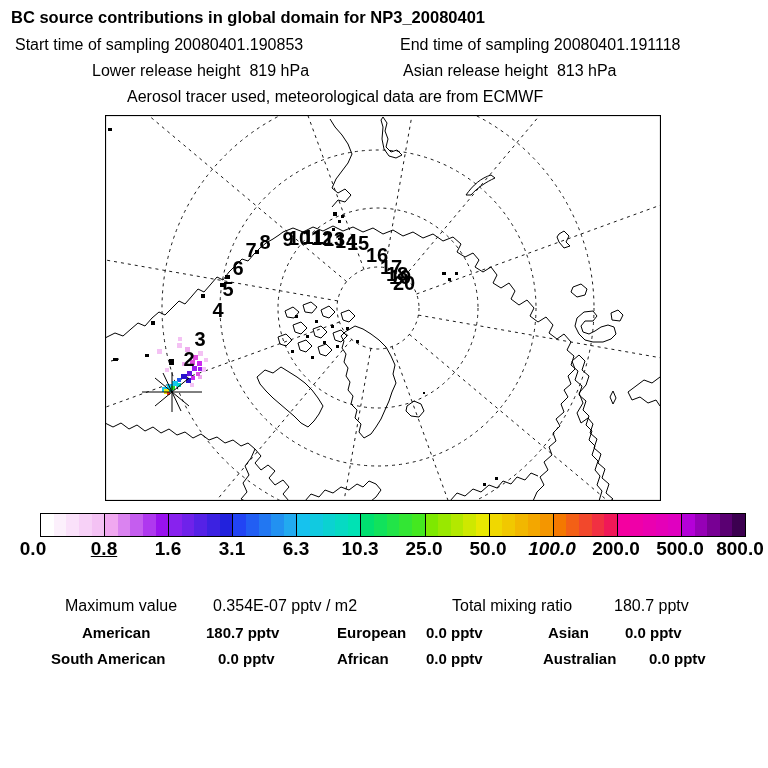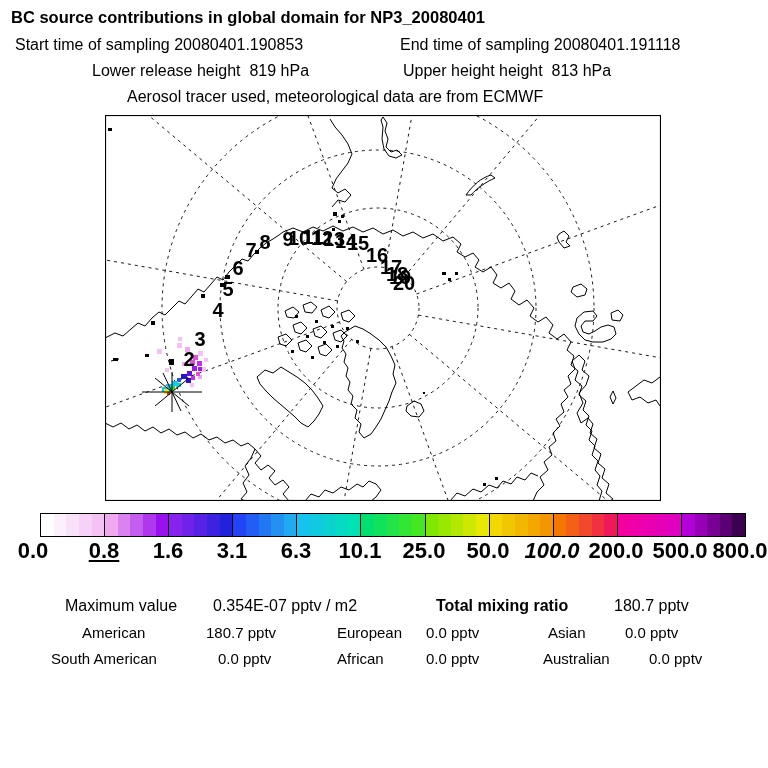--- a/index.html
+++ b/index.html
@@ -8,24 +8,24 @@
   .abs{position:absolute;white-space:nowrap;}
   .title{font-weight:bold;font-size:16.5px;}
   .hline{font-size:16px;}
   .map-wrap{position:absolute;left:105px;top:115px;width:556px;height:386px;}
   .cbar{position:absolute;left:40px;top:513px;width:704px;height:22px;border:1px solid #000;
         display:flex;box-sizing:content-box;}
   .cb-seg{display:flex;height:100%;}
   .cb-seg + .cb-seg{border-left:1px solid #000;}
   .cb-seg div{height:100%;}
   .cb-ticks{position:absolute;left:40px;top:538px;width:704px;height:20px;}
-  .cb-ticks span{position:absolute;transform:translateX(-50%);font-weight:bold;font-size:22px;}
+  .cb-ticks span{position:absolute;transform:translateX(-50%);font-weight:bold;font-size:19px;}
   .cb-units{position:absolute;left:40px;top:566px;width:704px;text-align:center;font-size:16px;}
   .stats span{position:absolute;font-size:16px;white-space:nowrap;}
-  .stats .r23{font-size:15px;}
+  .stats .r23{font-size:15px;font-weight:bold;}
   svg text.traj{font-family:"Liberation Sans","DejaVu Sans",sans-serif;font-weight:bold;
                 font-size:20px;fill:#000;text-anchor:middle;}
 </style>
 </head>
 <body>
 
 <div class="screen">
 
   <div class="abs title" style="left:11px;top:8px;">BC  source contributions in global domain for NP3_20080401</div>
   <div class="abs hline" style="left:15px;top:36px;">
@@ -34,21 +34,21 @@
   </div>
   <div class="abs hline" style="left:400px;top:36px;">
     <span>End time of sampling</span>
     <span>20080401.191118</span>
   </div>
   <div class="abs hline" style="left:92px;top:62px;">
     <span>Lower release height</span>&nbsp;
     <span>819 hPa</span>
   </div>
   <div class="abs hline" style="left:403px;top:62px;">
-    <span>Upper height height</span>&nbsp;
+    <span>Asian release height</span>&nbsp;
     <span>813 hPa</span>
   </div>
   <div class="abs hline" style="left:127px;top:88px;">Aerosol tracer used, meteorological data are from ECMWF</div>
 
   <div class="map-wrap">
     <svg id="mapsvg" width="556" height="386" viewBox="0 0 556 386">
       <defs>
           <clipPath id="mapclip">
             <rect x="1" y="1" width="554" height="384"></rect>
           </clipPath>
@@ -284,33 +284,33 @@
         <div style="flex: 1 1 0%; background: rgb(90, 0, 114);"></div>
         <div style="flex: 1 1 0%; background: rgb(60, 0, 80);"></div>
       </div>
     </div>
   <div class="cb-ticks" id="cbticks">
       <span style="left: -7px;">0.0</span>
       <span style="left: 64px; text-decoration: underline;">0.8</span>
       <span style="left: 128px;">1.6</span>
       <span style="left: 192px;">3.1</span>
       <span style="left: 256px;">6.3</span>
-      <span style="left: 320px;">10.1</span>
+      <span style="left: 320px;">10.3</span>
       <span style="left: 384px;">25.0</span>
       <span style="left: 448px;">50.0</span>
       <span style="left: 512px; font-style: italic;">100.0</span>
       <span style="left: 576px;">200.0</span>
       <span style="left: 640px;">500.0</span>
       <span style="left: 700px;">800.0</span>
     </div>
 
   <div class="stats">
     <span style="left:65px;top:597px;">Maximum value</span>
     <span style="left:213px;top:597px;">0.354E-07 pptv / m2</span>
-    <span style="left:436px;top:597px;font-weight:bold;">Total mixing ratio</span>
+    <span style="left:452px;top:597px;">Total mixing ratio</span>
     <span style="left:614px;top:597px;">180.7 pptv</span>
 
     <span class="r23" style="left:82px;top:624px;">American</span>
     <span class="r23" style="left:206px;top:624px;">180.7 pptv</span>
     <span class="r23" style="left:321px;top:624px;margin-left:16px;">European</span>
     <span class="r23" style="left:426px;top:624px;">0.0 pptv</span>
     <span class="r23" style="left:548px;top:624px;">Asian</span>
     <span class="r23" style="left:625px;top:624px;">0.0 pptv</span>
 
     <span class="r23" style="left:51px;top:650px;">South American</span>

